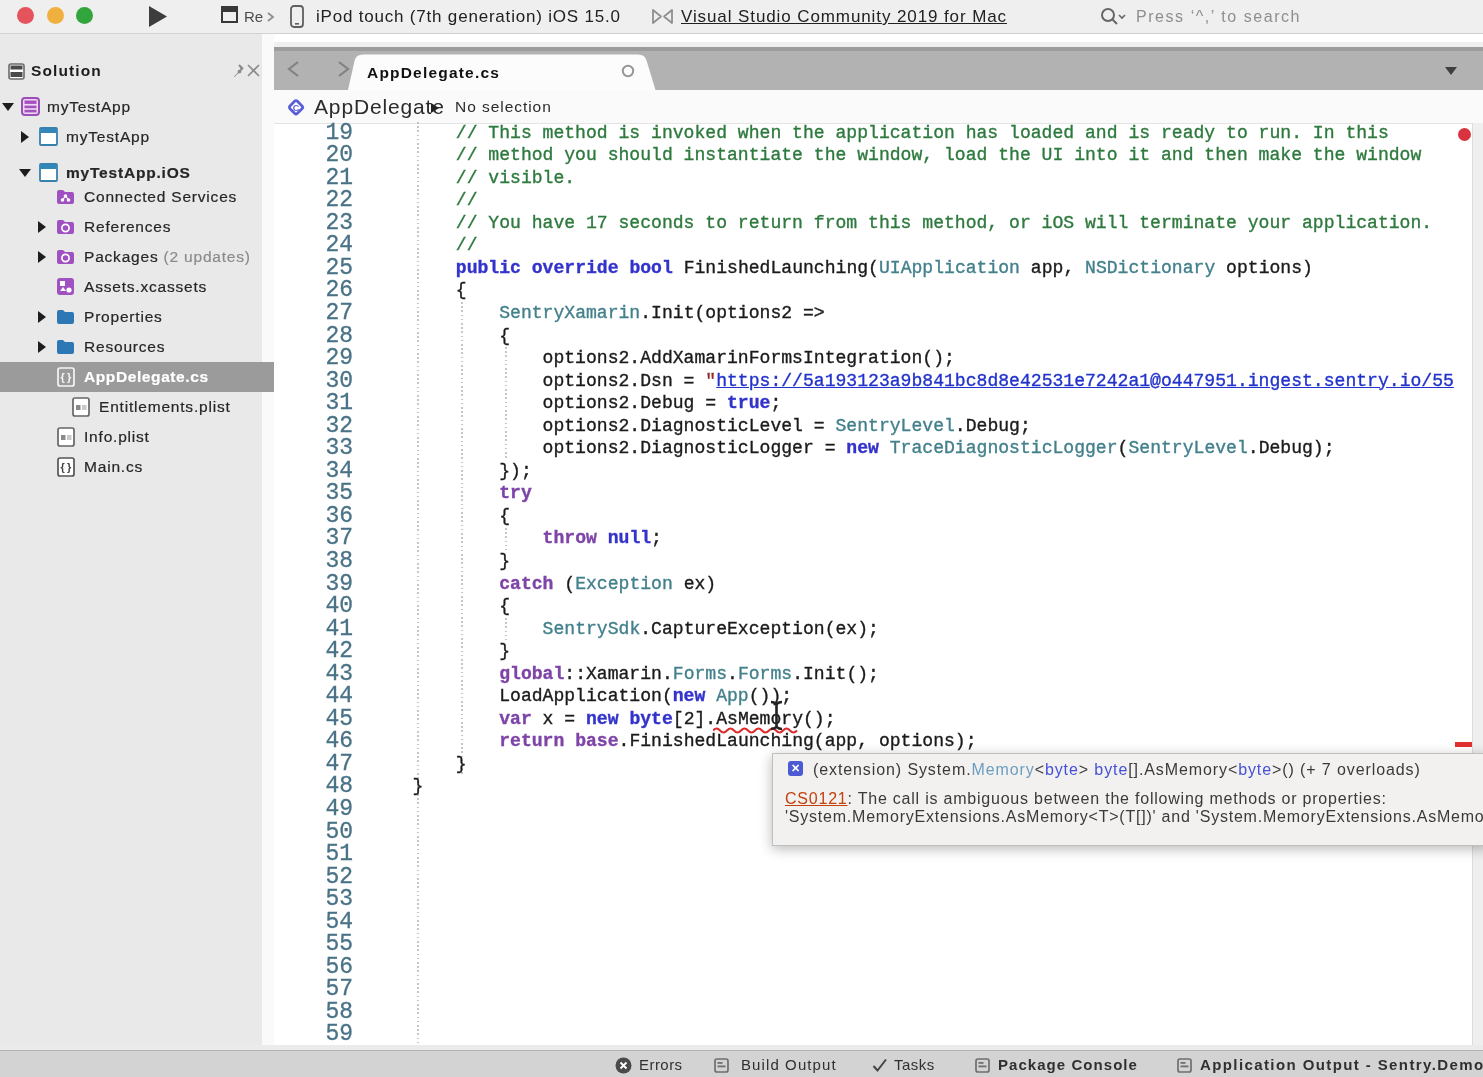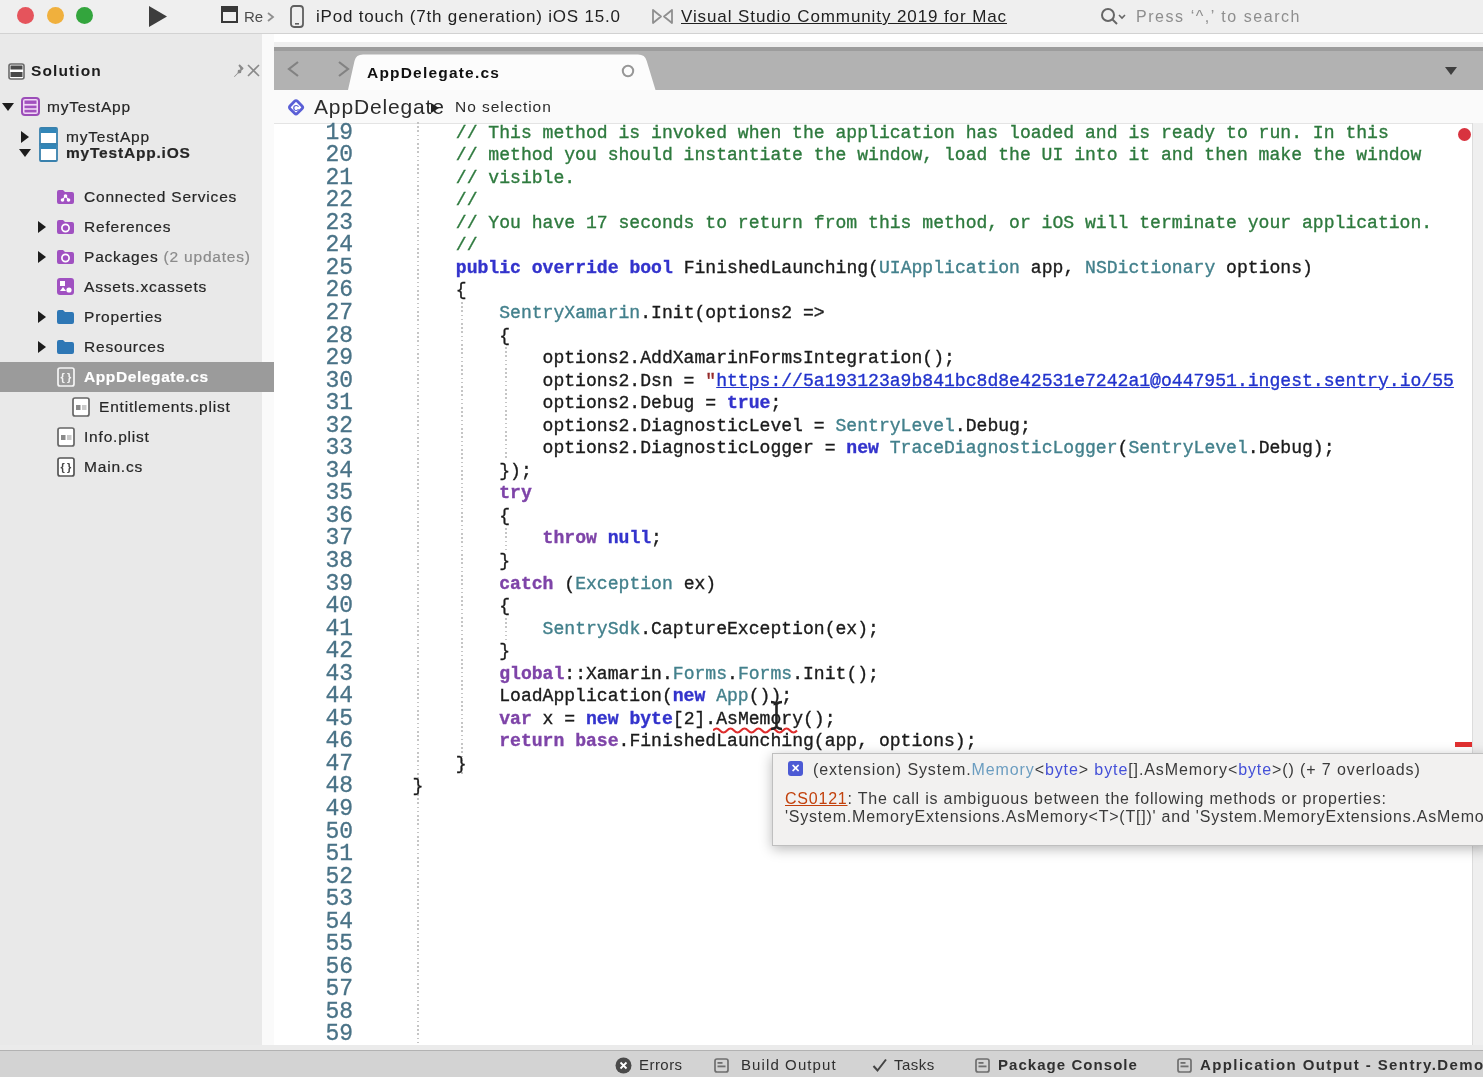--- a/index.html
+++ b/index.html
@@ -115,21 +115,21 @@
 
     <div class="trow" style="top:88px;">
       <div class="arr right" style="left:21px;"></div>
       <svg class="abs" style="left:39px;top:5px;" width="19" height="19">
         <rect x="1" y="1" width="17" height="17" rx="1" fill="#fff" stroke="#3981ad" stroke-width="1.8"></rect>
         <rect x="1.5" y="1.5" width="16" height="4.5" fill="#3286b8"></rect>
       </svg>
       <div class="lbl" style="left:66px;">myTestApp</div>
     </div>
 
-    <div class="trow" style="top:104px;padding-left:28px;">
+    <div class="trow" style="top:124px;padding-left:28px;">
       <div class="arr down" style="left:19px;"></div>
       <svg class="abs" style="left:39px;top:5px;" width="19" height="19">
         <rect x="1" y="1" width="17" height="17" rx="1" fill="#fff" stroke="#3981ad" stroke-width="1.8"></rect>
         <rect x="1.5" y="1.5" width="16" height="4.5" fill="#3286b8"></rect>
       </svg>
       <div class="lbl" style="left:66px;font-weight:bold;">myTestApp.iOS</div>
     </div>
 
     <div class="trow" style="top:148px;">
       <svg class="abs" style="left:56px;top:5px;" width="19" height="19">

